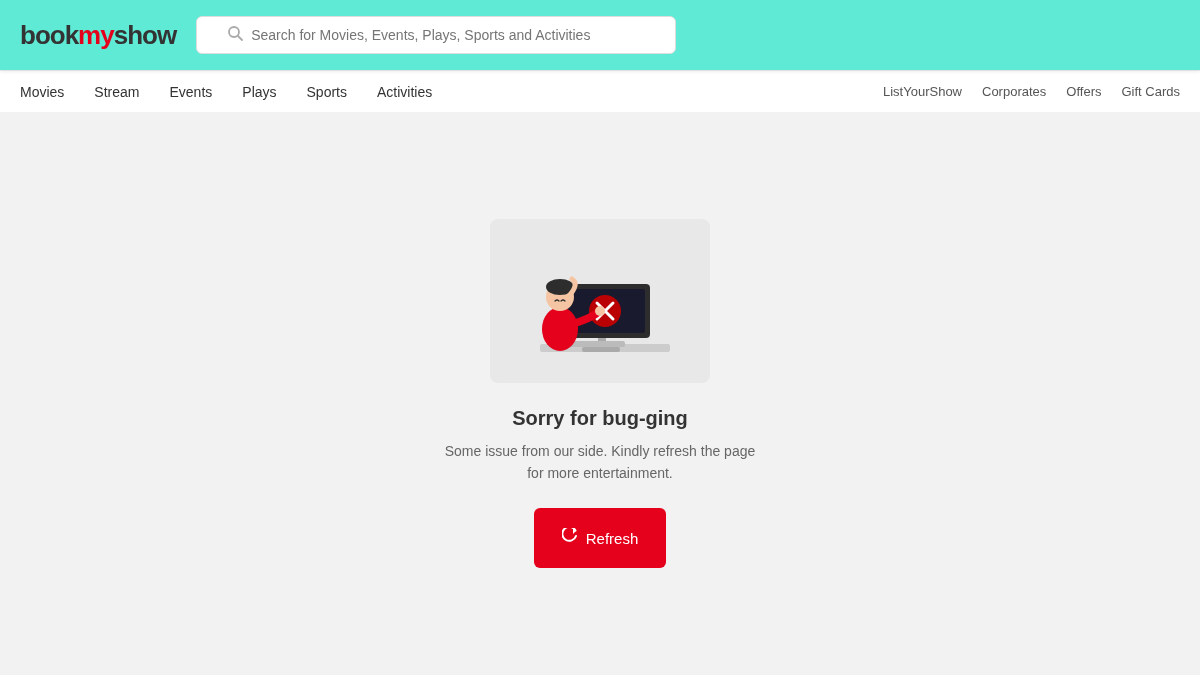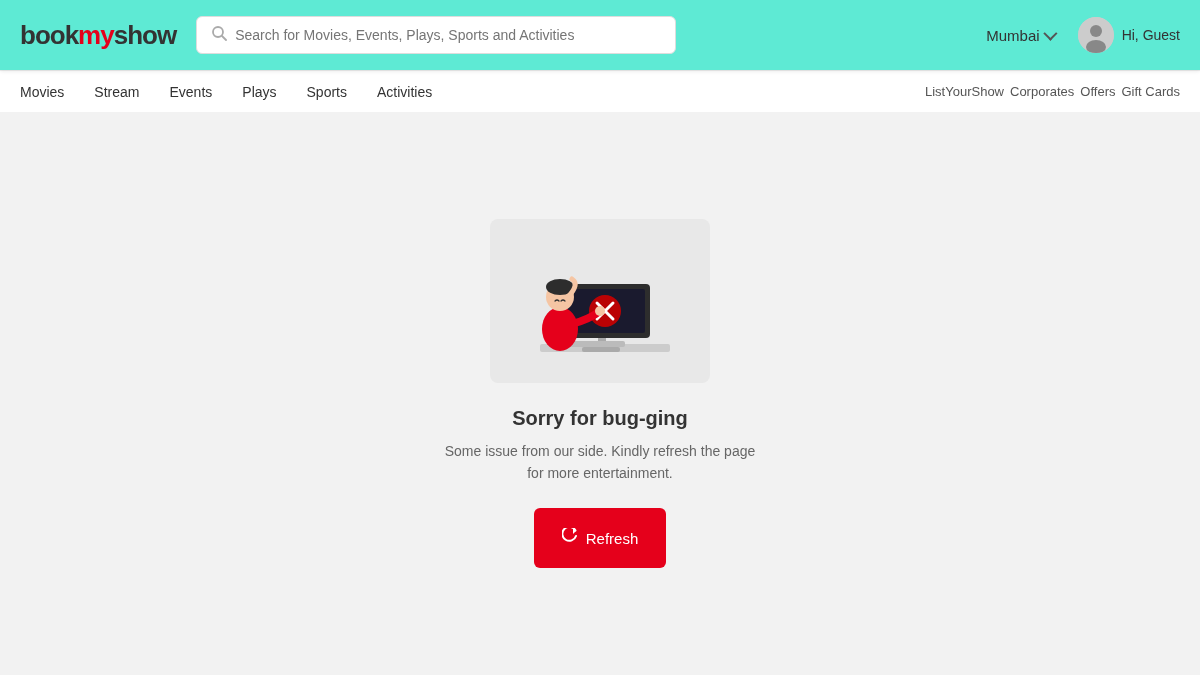--- a/index.html
+++ b/index.html
@@ -28,21 +28,21 @@
       color: #e5001b;
       letter-spacing: -1px;
     }
     .search-bar {
       flex: 1;
       max-width: 480px;
       display: flex;
       align-items: center;
       border: 1.5px solid #ddd;
       border-radius: 6px;
-      padding: 8px 14px;
+      padding: 8px 30px;
       background: #fff;
     }
     .search-bar input {
       border: none;
       outline: none;
       font-size: 14px;
       color: #555;
       width: 100%;
       background: transparent;
     }
@@ -119,21 +119,21 @@
       font-size: 14px;
       color: #333;
       cursor: pointer;
       font-weight: 500;
       padding: 4px 0;
       white-space: nowrap;
     }
     .nav-right {
       display: flex;
       align-items: center;
-      gap: 6px;
+      gap: 20px;
     }
     .nav-right-item {
       font-size: 13px;
       color: #555;
       cursor: pointer;
       white-space: nowrap;
     }
 
     
     .main {
@@ -198,36 +198,20 @@
   <div class="search-bar">
     <span class="search-icon-wrap">
       <svg width="16" height="16" viewBox="0 0 16 16" fill="none">
         <circle cx="7" cy="7" r="5" stroke="#aaa" stroke-width="1.8"></circle>
         <line x1="11" y1="11" x2="15" y2="15" stroke="#aaa" stroke-width="1.8" stroke-linecap="round"></line>
       </svg>
     </span>
     <input type="text" placeholder="Search for Movies, Events, Plays, Sports and Activities" style="">
   </div>
 
-  <div class="header-right">
-    <div class="city-selector">
-      <span>Mumbai</span>
-      <span class="chevron-down"></span>
-    </div>
-    <div class="user-section">
-      <div class="avatar">
-        <svg viewBox="0 0 36 36" fill="none" xmlns="http://www.w3.org/2000/svg">
-          <circle cx="18" cy="18" r="18" fill="#ccc"></circle>
-          <circle cx="18" cy="14" r="6" fill="#888"></circle>
-          <ellipse cx="18" cy="30" rx="10" ry="7" fill="#888"></ellipse>
-        </svg>
-      </div>
-      <span class="hi-guest">Hi, Guest</span>
-    </div>
-  </div>
 </div>
 
 <div class="navbar">
   <div class="nav-left">
     <span class="nav-item">Movies</span>
     <span class="nav-item">Stream</span>
     <span class="nav-item">Events</span>
     <span class="nav-item">Plays</span>
     <span class="nav-item">Sports</span>
     <span class="nav-item">Activities</span>

